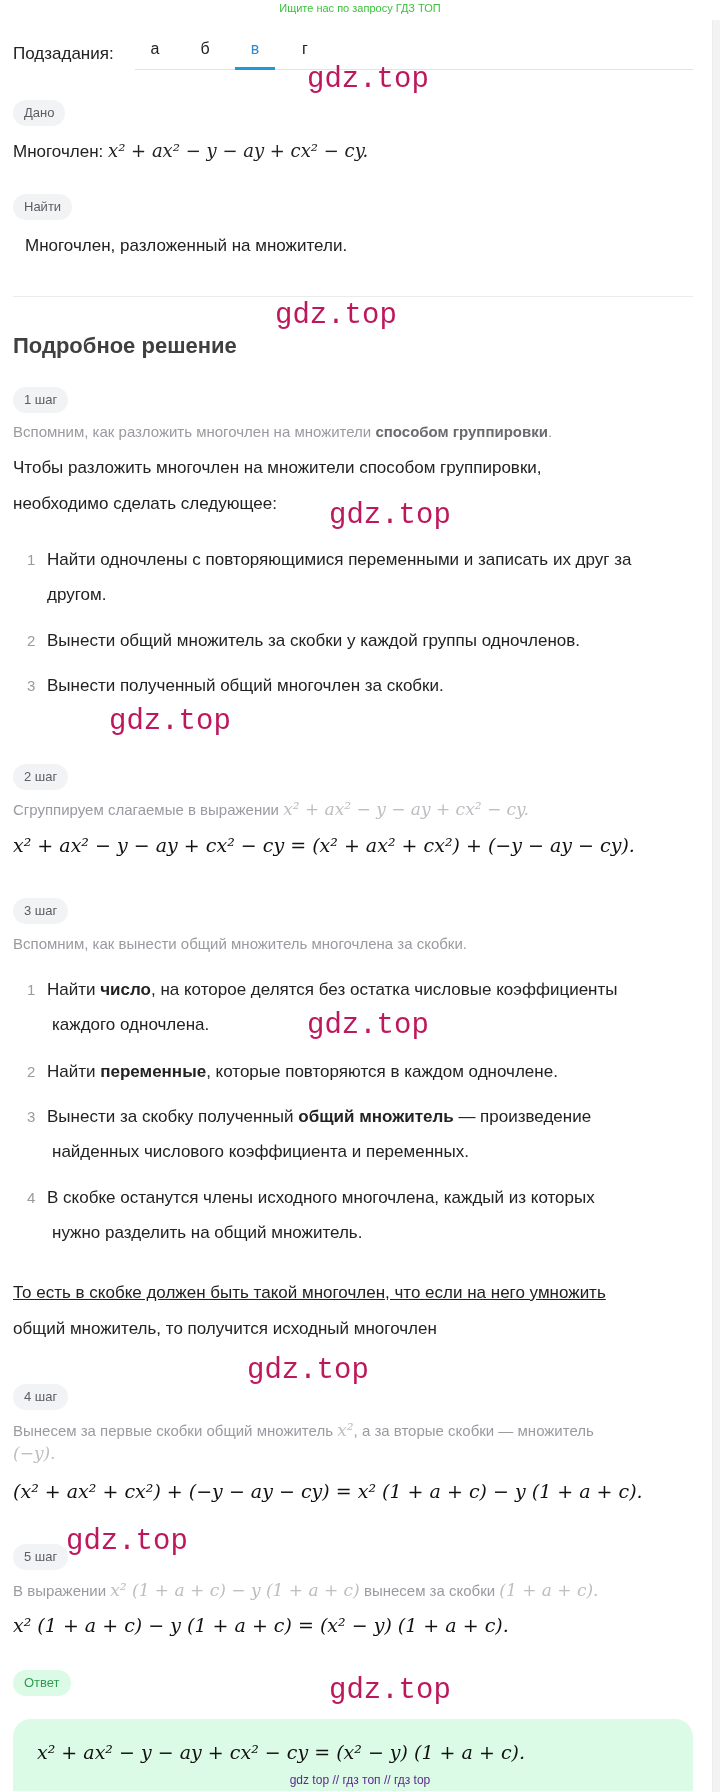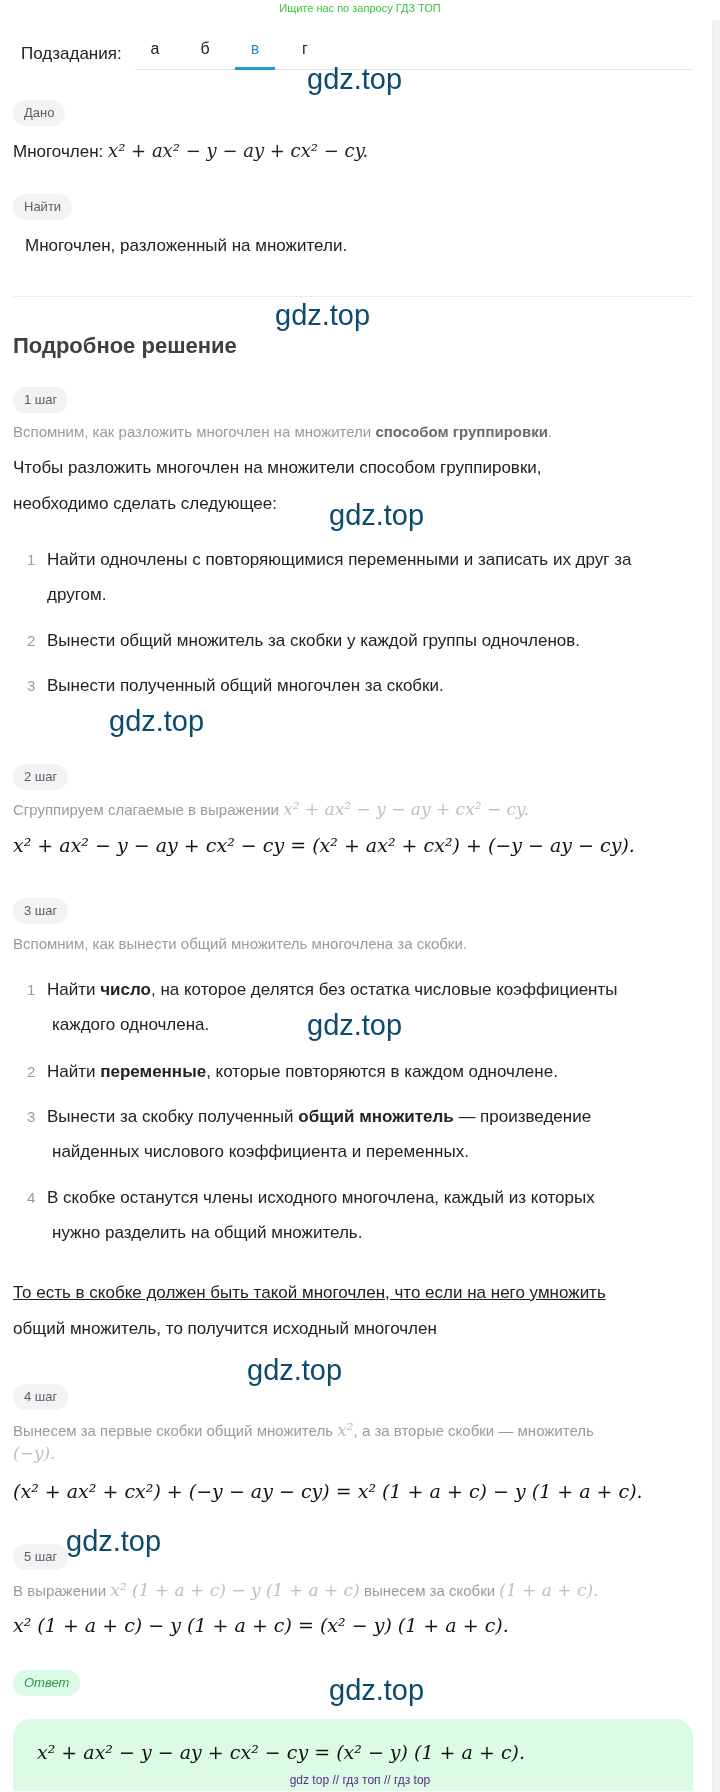--- a/index.html
+++ b/index.html
@@ -1,40 +1,40 @@
 <!DOCTYPE html>
 <html><head>
 <meta charset="utf-8">
 <style>
   * { box-sizing: border-box; margin: 0; padding: 0; }
   html, body { width: 720px; height: 1792px; background: #ffffff; overflow: hidden; }
   body { font-family: "Liberation Sans", "DejaVu Sans", sans-serif; color: #1c1c1e; position: relative; }
   .scrollbar { position: absolute; right: 0; top: 20px; width: 8px; height: 1772px; background: #f3f3f4; border-left: 1px solid #ececee; }
   .top-banner { position: absolute; top: 2px; left: 0; width: 720px; text-align: center; font-size: 11px; color: #3cc13c; }
   .content { position: absolute; left: 13px; top: 0; width: 680px; }
-  .subtasks { position: absolute; top: 44px; left: 0; display: flex; align-items: center; margin-left: 8px; }
+  .subtasks { position: absolute; top: 44px; left: 0; display: flex; align-items: center; }
   .subtasks-label { font-size: 17px; color: #222; width: 122px; }
   .tabs { position: absolute; left: 122px; top: -6px; width: 558px; height: 32px; border-bottom: 1px solid #e2e3e6; }
   .tab { position: absolute; top: 0; width: 40px; text-align: center; font-size: 16px; color: #222; height: 32px; line-height: 22px; cursor: pointer; }
   .tab.active { color: #2b8ad0; border-bottom: 3px solid #1e9ad6; }
   .chip { display: inline-block; background: #f2f3f5; color: #5c5c62; border-radius: 14px; padding: 0 11px; height: 26px; line-height: 26px; font-size: 13px; position: absolute; }
-  .chip.answer { background: #dcfbe6; color: #2f9a4e; font-style: italic; }
+  .chip.answer { background: #dcfbe6; color: #2f9a4e; }
   .abs { position: absolute; }
   .text { font-size: 17px; color: #222; white-space: nowrap; }
   .muted { font-size: 15px; color: #9a9aa0; white-space: nowrap; }
   .muted b { color: #6a6a70; }
   .math { font-family: "DejaVu Serif", "Liberation Serif", serif; font-style: italic; }
   .math-line { font-family: "DejaVu Serif", "Liberation Serif", serif; font-style: italic; font-size: 19px; color: #111; white-space: nowrap; }
   .math-muted { color: #bdbdc2; }
   .h2 { font-size: 22px; font-weight: 600; color: #404040; }
   .hr { position: absolute; left: 0; width: 680px; height: 1px; background: #ececee; }
   .li { position: absolute; left: 14px; font-size: 17px; color: #222; width: 660px; }
   .li .num { display: inline-block; width: 20px; color: #9a9aa0; font-size: 15px; }
   .li .line2 { display: block; padding-left: 41px; margin-top: 15px; }
-  .watermark { position: absolute; font-size: 29px; color: #0c4a6e; font-family: Liberation Sans, sans-serif; }
+  .watermark { position: absolute; font-size: 29px; color: #be185d; font-family: Liberation Mono, monospace; }
   .answer-box { position: absolute; left: 0; top: 1719px; width: 680px; height: 72px; background: #dcfbe6; border-radius: 18px 18px 0 0; }
   .footer { position: absolute; top: 1773px; left: 0; width: 720px; text-align: center; font-size: 12px; color: #5b2a8c; }
 </style>
 </head>
 <body>
 
 <div class="scrollbar"></div>
 
 <div class="top-banner">Ищите нас по запросу ГДЗ ТОП</div>
 

